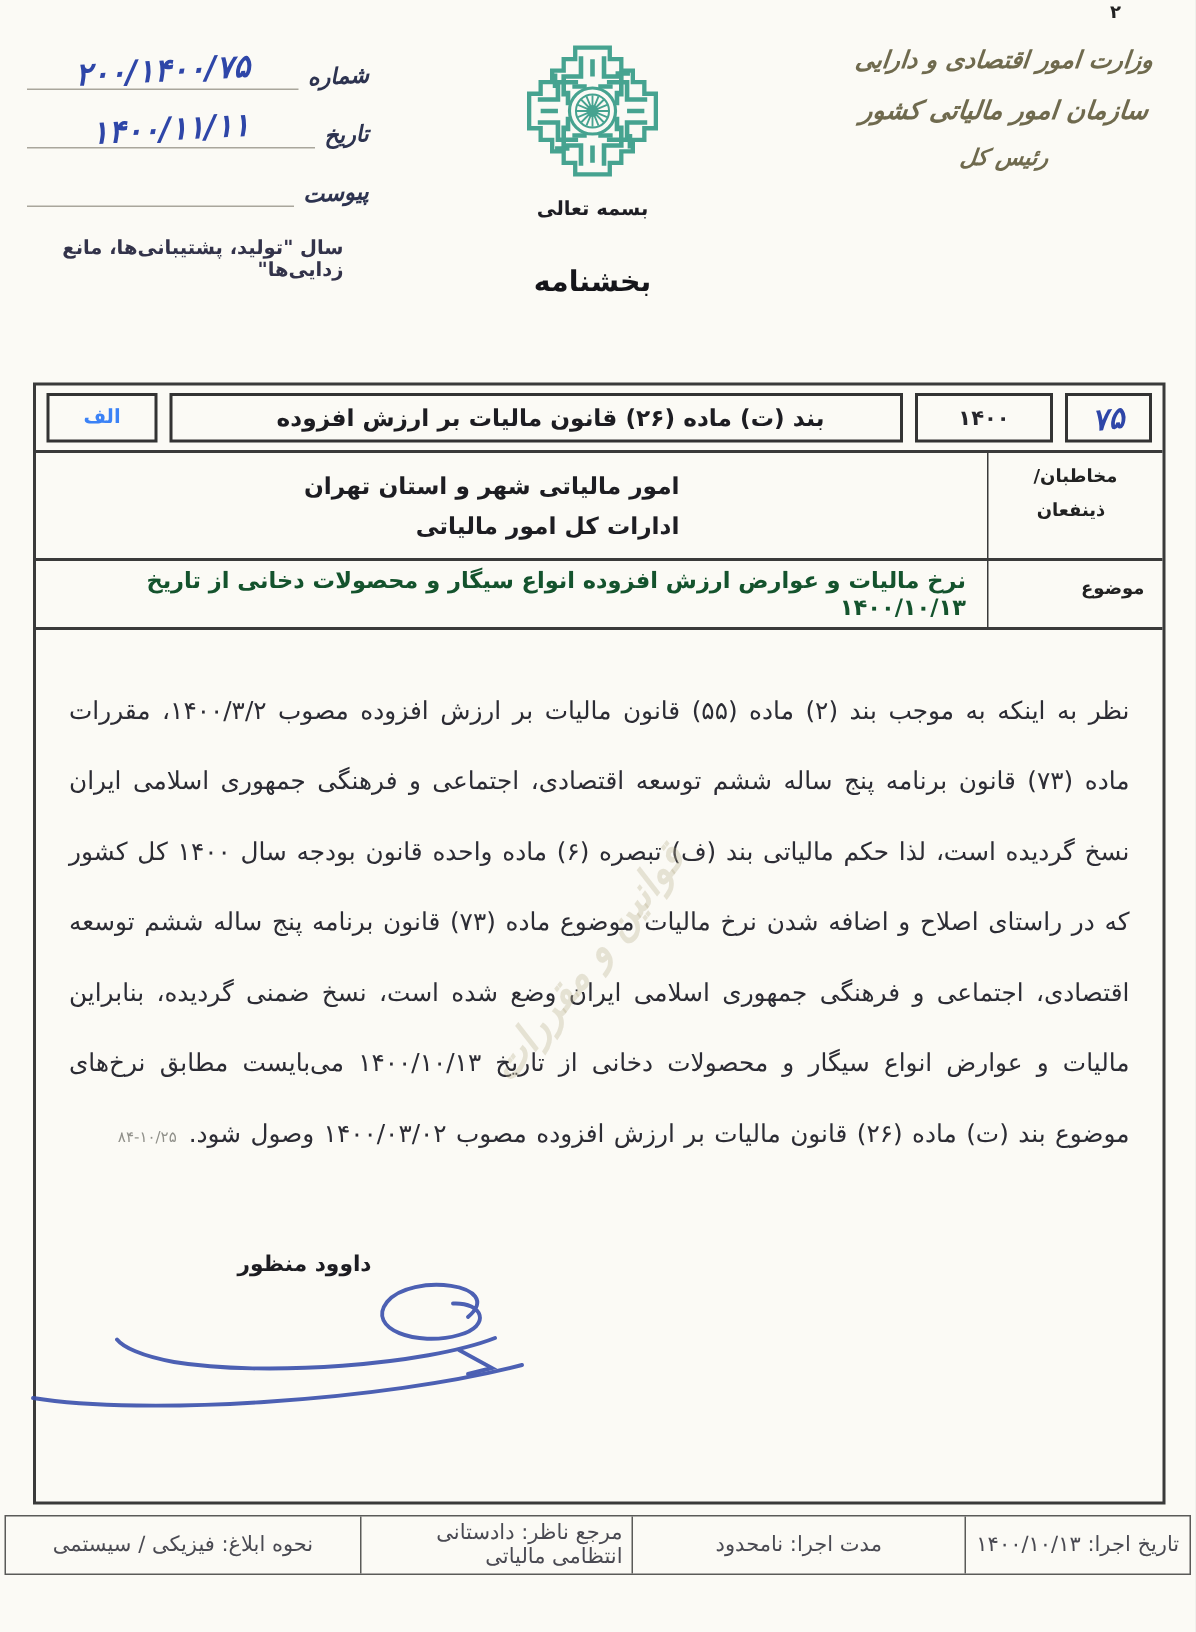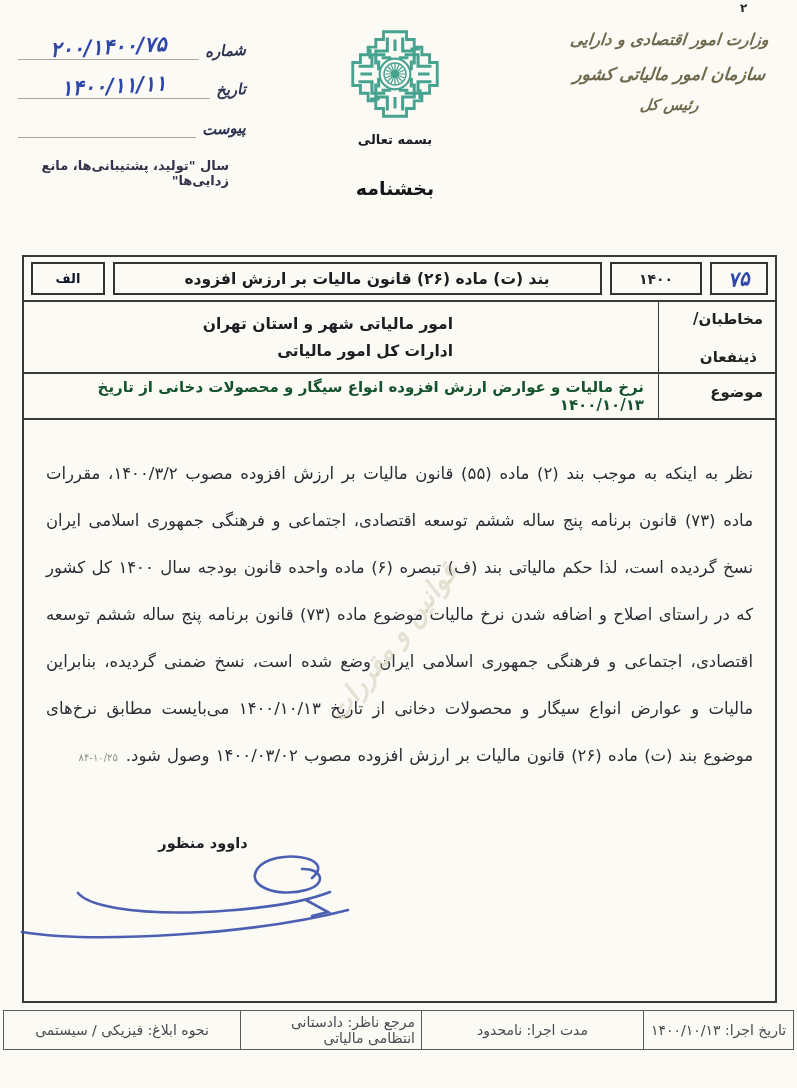--- a/index.html
+++ b/index.html
@@ -40,25 +40,25 @@
   
   .main-table { position:absolute; left:22px; top:255px; width:755px; height:748px;
                 border:2px solid #3a3a3a; background:transparent; }
   .cls-row { display:flex; direction:rtl; gap:8px; padding:5px 7px; height:45px;
              border-bottom:2px solid #3a3a3a; align-items:stretch; }
   .cls-box { border:2px solid #333; display:flex; align-items:center; justify-content:center; }
   .cls-serial { width:58px; } .cls-year { width:92px; } .cls-title { flex:1;padding-left:19px; } .cls-section { width:74px; }
   .cls-serial .hand { font-size:20px; transform:rotate(-6deg); letter-spacing:1px; }
   .cls-year { font-size:14px; font-weight:bold; color:#26262c; }
   .cls-title { font-size:15.5px; font-weight:bold; color:#1d1d22; }
-  .cls-section { font-size:13px; font-weight:600; color:#0f172a; }
+  .cls-section { font-size:13px; font-weight:600; color:#3b82f6; }
 
   .info-row { display:flex; direction:rtl; border-bottom:2px solid #3a3a3a; }
   .label-cell { width:117px; border-left:1.5px solid #3a3a3a; padding:8px 12px;
-                font-size:15px; font-weight:600; color:#222; text-align:right; }
+                font-size:12px; font-weight:600; color:#222; text-align:center; }
   .content-cell { flex:1;padding-left:12px; }
   .aud-row { height:72px; }
   .aud-content { display:flex; flex-direction:column; justify-content:center; gap:9px;
                  padding-right:205px; font-size:15.5px; font-weight:bold; color:#1d1d22; }
   .subj-row { height:46px; }
   .subj-label { display:flex; align-items:center; justify-content:flex-start; padding-top:0; }
   .subj-content { display:flex; align-items:center; padding-right:14px;
                   font-size:15px; font-weight:bold; color:#14532d; }
 
   .body-box { position:relative; height:585px; padding:30px 22px 0 22px; }
@@ -143,21 +143,21 @@
         <span class="hand">۷۵</span>
       </div>
       <div class="cls-box cls-year">۱۴۰۰</div>
       <div class="cls-box cls-title">بند (ت) ماده (۲۶) قانون مالیات بر ارزش افزوده</div>
       <div class="cls-box cls-section">الف</div>
     </div>
 
     <div class="info-row aud-row">
       <div class="label-cell">
         <div>مخاطبان/</div>
-        <div style="padding-right:6px; margin-top:20px;">ذینفعان</div>
+        <div style="padding-right:6px; margin-top:9px;">ذینفعان</div>
       </div>
       <div class="content-cell aud-content">
         <div>امور مالیاتی شهر و استان تهران</div>
         <div>ادارات کل امور مالیاتی</div>
       </div>
     </div>
 
     <div class="info-row subj-row">
       <div class="label-cell subj-label">موضوع</div>
       <div class="content-cell subj-content">نرخ مالیات و عوارض ارزش افزوده انواع سیگار و محصولات دخانی از تاریخ ۱۴۰۰/۱۰/۱۳</div>

